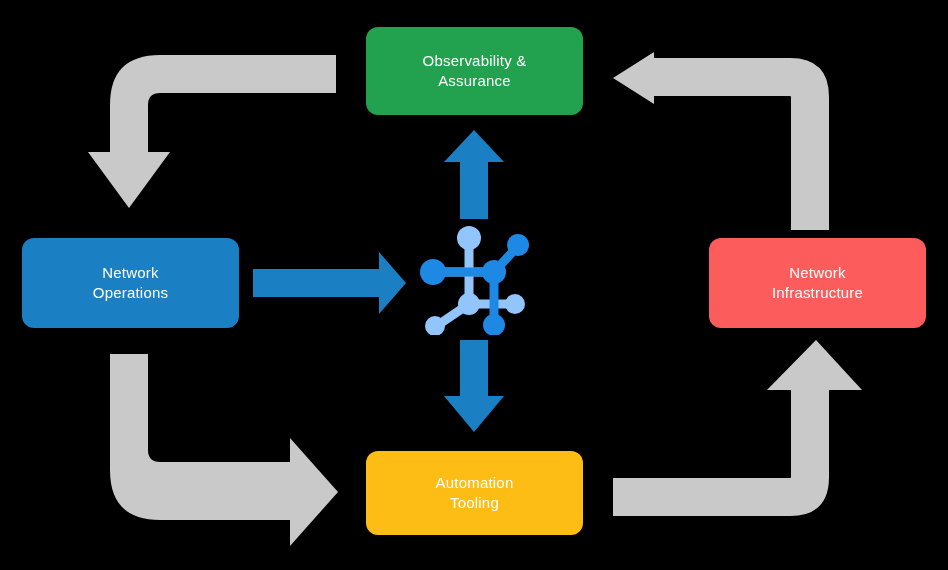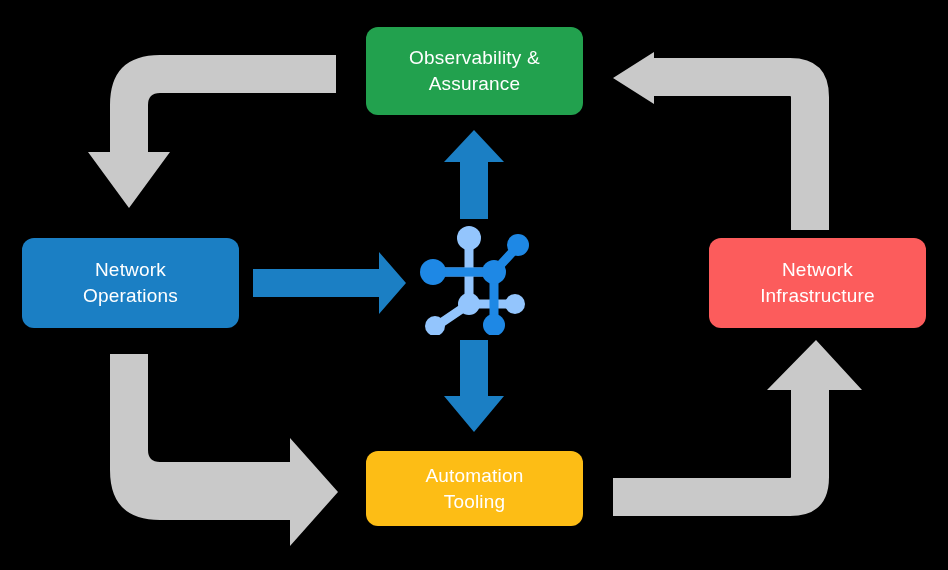--- a/index.html
+++ b/index.html
@@ -16,21 +16,21 @@
     font-family: "Liberation Sans", sans-serif;
   }
   .node-box {
     position: absolute;
     border-radius: 12px;
     display: flex;
     align-items: center;
     justify-content: center;
     text-align: center;
     color: #ffffff;
-    font-size: 19px;
+    font-size: 15px;
     font-weight: 400;
     line-height: 1.35;
     letter-spacing: 0.2px;
     box-sizing: border-box;
     padding: 4px 10px;
     white-space: pre-line;
   }
   #box-observability {
     left: 366px;
     top: 27px;
@@ -49,21 +49,21 @@
     left: 709px;
     top: 238px;
     width: 217px;
     height: 90px;
     background: #FC5C5C;
   }
   #box-automation-tooling {
     left: 366px;
     top: 451px;
     width: 217px;
-    height: 75px;
+    height: 84px;
     background: #FDBD15;
   }
   .svg-layer {
     position: absolute;
     left: 0;
     top: 0;
     width: 948px;
     height: 570px;
     pointer-events: none;
   }

